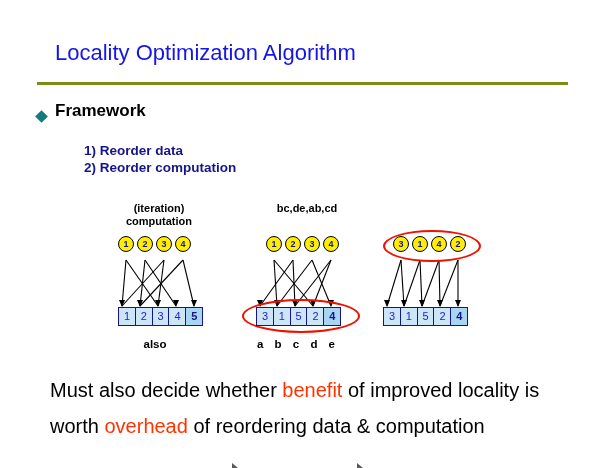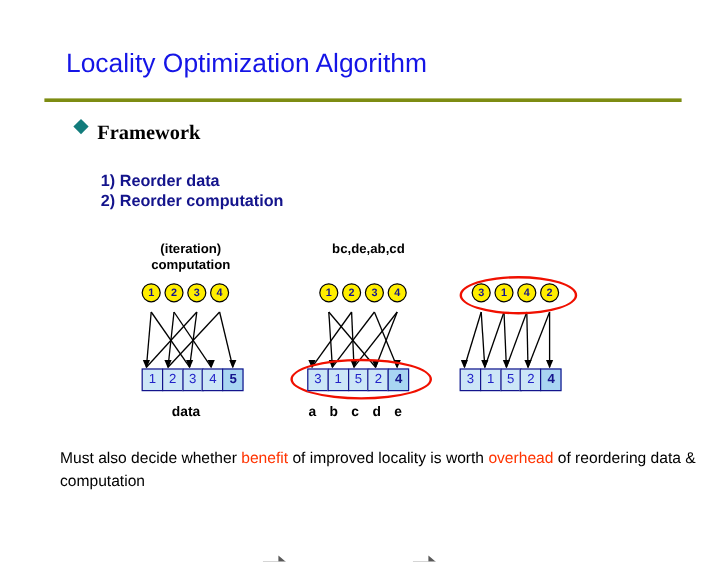--- a/index.html
+++ b/index.html
@@ -36,26 +36,25 @@
     left: 37px;
     top: 82px;
     width: 531px;
     height: 3px;
     background: #7d8c12;
   }
 
   
   #framework-bullet {
     position: absolute;
-    left: 63px;
+    left: 37px;
     top: 101px;
     display: flex;
-    align-items: flex-start;
+    align-items: flex-end;
     gap: 9px;
-    font-family: Liberation Serif, serif;
   }
   .diamond {
     width: 9px;
     height: 9px;
     background: #127c7c;
     transform: rotate(45deg);
     display: inline-block;
   }
   #framework-label {
     font-size: 17px;
@@ -178,22 +177,22 @@
     width: 26px;
     height: 22px;
   }
 
   
   #bottom-text {
     position: absolute;
     left: 50px;
     top: 372px;
     width: 530px;
-    font-size: 13px;
-    line-height: 19px;
+    font-size: 20px;
+    line-height: 36px;
     color: #000000;
   }
   .hl {
     color: #ff3300;
   }
 </style>
 </head>
 <body>
 
 <div class="slide">
@@ -247,21 +246,21 @@
       </div>
 
       <div class="box-row" style="left:18px;">
         <div class="cell">1</div>
         <div class="cell">2</div>
         <div class="cell">3</div>
         <div class="cell">4</div>
         <div class="cell bold">5</div>
       </div>
 
-      <div class="diag-caption" style="left:0; width:110px;">data</div>
+      <div class="diag-caption" style="left:0; width:110px;">also</div>
     </div>
 
     <svg class="block-arrow" style="left:219px;" viewBox="0 0 26 22">
       <polygon points="0,6 13,6 13,1 25,11 13,21 13,16 0,16" fill="#595959"></polygon>
     </svg>
 
     <div class="diagram" style="left:248px; width:118px;">
       <div class="diag-label">
         <div>bc,de,ab,cd</div>
       </div>

